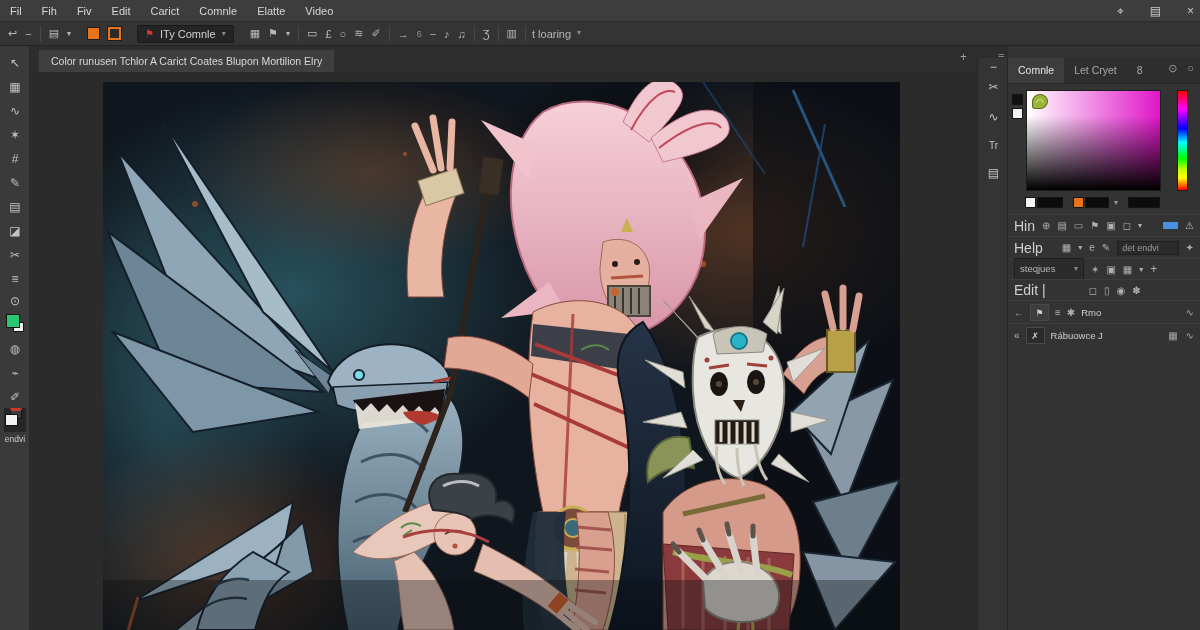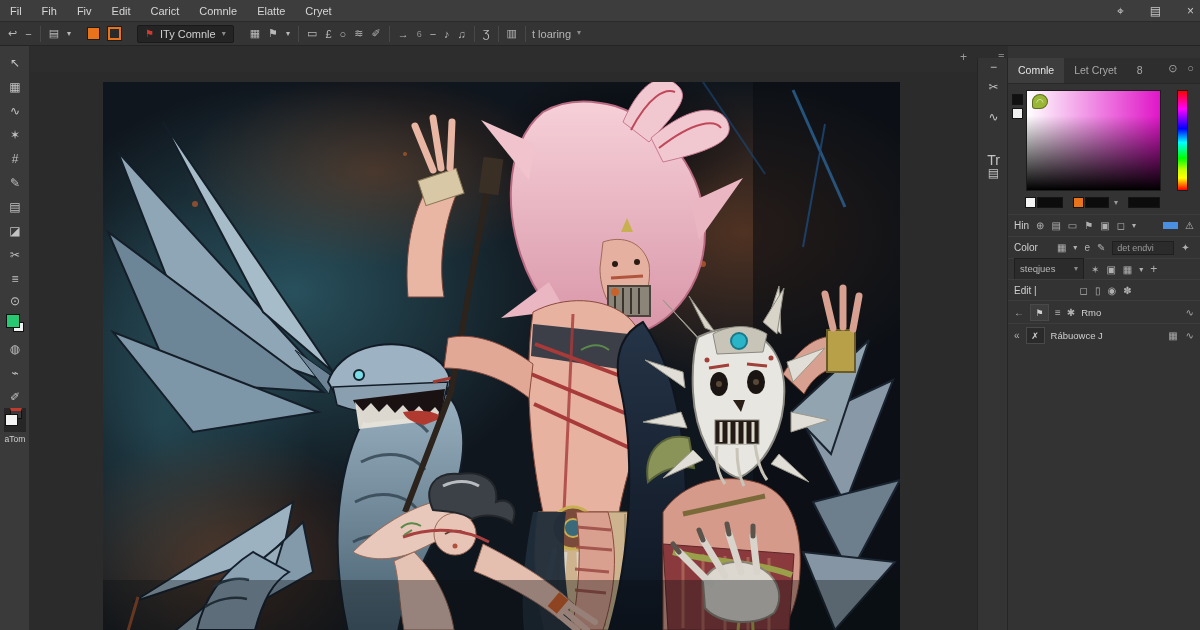--- a/index.html
+++ b/index.html
@@ -91,21 +91,21 @@
     background:#9ab637; border-radius:50% 50% 50% 20%; border:1px solid #5d6e1e;
     color:#e7f3c0; font-size:9px; text-align:center; line-height:14px; }
   .hue-bar { position:absolute; left:169px; top:44px; width:11px; height:101px;
     border:1px solid #1c1c1c;
     background:linear-gradient(to bottom,#f00 0%,#f0f 18%,#00f 38%,#0ff 52%,
       #0f0 68%,#cf0 80%,#ff0 88%,#f00 100%); }
 
   .sw-row { position:absolute; left:0; top:150px; width:192px; height:16px; }
   .panel-row { position:absolute; left:0; width:192px; border-top:1px solid #3c3c3c;
     display:flex; align-items:center; gap:7px; padding:0 6px; color:#bdbdbd; }
-  .row-label { font-size:10px; color:#cfcfcf; }
+  .row-label { font-size:14px; color:#cfcfcf; }
   .row-icon { font-size:10px; color:#b0b0b0; }
   .mini-field { background:#2b2b2b; border:1px solid #1f1f1f; height:14px;
     line-height:13px; padding:0 4px; color:#9a9a9a; font-size:9px; }
   .dd-box { background:#2b2b2b; border:1px solid #1f1f1f; height:15px;
     line-height:14px; padding:10px 5px; color:#b8b8b8; font-size:9.5px;
     display:flex; align-items:center; gap:10px; }
   .blue-chip { width:15px; height:7px; background:#4a90e2; }
   .layer-row { position:absolute; left:0; width:192px; height:23px;
     border-top:1px solid #3c3c3c; display:flex; align-items:center; gap:6px;
     padding:0 6px; }
@@ -120,21 +120,21 @@
 <div id="stage">
 
   <div id="menubar" class="abs">
     <span class="menu-item">Fil</span>
     <span class="menu-item">Fih</span>
     <span class="menu-item">Fiv</span>
     <span class="menu-item">Edit</span>
     <span class="menu-item">Carict</span>
     <span class="menu-item">Comnle</span>
     <span class="menu-item">Elatte</span>
-    <span class="menu-item">Cryet</span>
+    <span class="menu-item">Video</span>
     <span class="menubar-right">
       <span class="icon">⌖</span>
       <span class="icon">▤</span>
       <span class="icon">×</span>
     </span>
   </div>
 
   <div id="optionsbar" class="abs">
     <div class="opt-group">
       <span class="icon">↩</span>
@@ -187,20 +187,21 @@
     </div>
     <div class="vsep"></div>
     <div class="ws-dd">
       <span>t loaring</span>
       <span style="font-size:8px;color:#8a8a8a">▾</span>
     </div>
     <div class="search-box">Das B90010</div>
   </div>
 
   <div id="tabbar" class="abs">
+    <div class="doc-tab">Color runusen Tchlor A  Carict Coates Blupon Mortilion Elry</div>
     <span class="tab-plus">+</span>
     <span class="tab-eq">≡</span>
   </div>
 
   <div id="tools" class="abs">
     <span class="tool" style="top:6px">↖</span>
     <span class="tool" style="top:30px">▦</span>
     <span class="tool" style="top:54px">∿</span>
     <span class="tool" style="top:78px">✶</span>
     <span class="tool" style="top:102px">#</span>
@@ -212,21 +213,21 @@
     <span class="tool" style="top:244px">⊙</span>
     <span class="fg-green-back"></span>
     <span class="fg-green"></span>
     <span class="tool" style="top:292px">◍</span>
     <span class="tool" style="top:316px">⌁</span>
     <span class="tool" style="top:340px">✐</span>
     <span class="swatch-btn">
       <span class="swb-back"></span>
       <span class="swb-front"></span>
     </span>
-    <span class="swatch-label">aTom</span>
+    <span class="swatch-label">endvi</span>
   </div>
 
   <div id="pasteboard" class="abs"></div>
   <div id="artwork" class="abs">
     <svg width="797" height="548" viewBox="0 0 797 548">
       <defs>
         <radialGradient id="teal1">
             <stop offset="0" stop-color="#35707f"></stop>
             <stop offset="1" stop-color="#35707f" stop-opacity="0"></stop>
           </radialGradient>
@@ -404,21 +405,21 @@
       <path d="M576,470 L570,462 M600,458 L596,448 M626,452 L624,442 M650,454 L650,444" stroke="#5a544c" stroke-width="5" stroke-linecap="round"></path>
 
       <rect y="498" width="797" height="50" fill="#0a0d12" opacity=".35"></rect>
     </svg>
   </div>
 
   <div id="strip" class="abs">
     <span class="strip-icon" style="top:2px">−</span>
     <span class="strip-icon" style="top:22px">✂</span>
     <span class="strip-icon" style="top:52px">∿</span>
-    <span class="strip-icon" style="top:94px; font-size:14px">Tr</span>
+    <span class="strip-icon" style="top:82px; font-size:10px">Tr</span>
     <span class="strip-icon" style="top:108px">▤</span>
   </div>
 
   <div id="panel" class="abs">
     <div class="panel-tabs">
       <span class="ptab active">Comnle</span>
       <span class="ptab">Let Cryet</span>
       <span class="ptab">8</span>
     </div>
     <span class="ptab-icons">
@@ -448,21 +449,21 @@
       <span class="row-icon">▭</span>
       <span class="row-icon">⚑</span>
       <span class="row-icon">▣</span>
       <span class="row-icon">◻</span>
       <span class="row-icon" style="font-size:8px">▾</span>
       <span class="blue-chip" style="margin-left:auto"></span>
       <span class="row-icon">⚠</span>
     </div>
 
     <div class="panel-row" style="top:190px; height:22px;">
-      <span class="row-label">Color</span>
+      <span class="row-label">Help</span>
       <span class="row-icon" style="margin-left:12px">▦</span>
       <span class="row-icon" style="font-size:8px">▾</span>
       <span class="row-icon">e</span>
       <span class="row-icon">✎</span>
       <span class="mini-field" style="width:62px">det endvi</span>
       <span class="row-icon">✦</span>
     </div>
 
     <div class="panel-row" style="top:212px; height:21px;">
       <span class="dd-box" style="width:70px">

